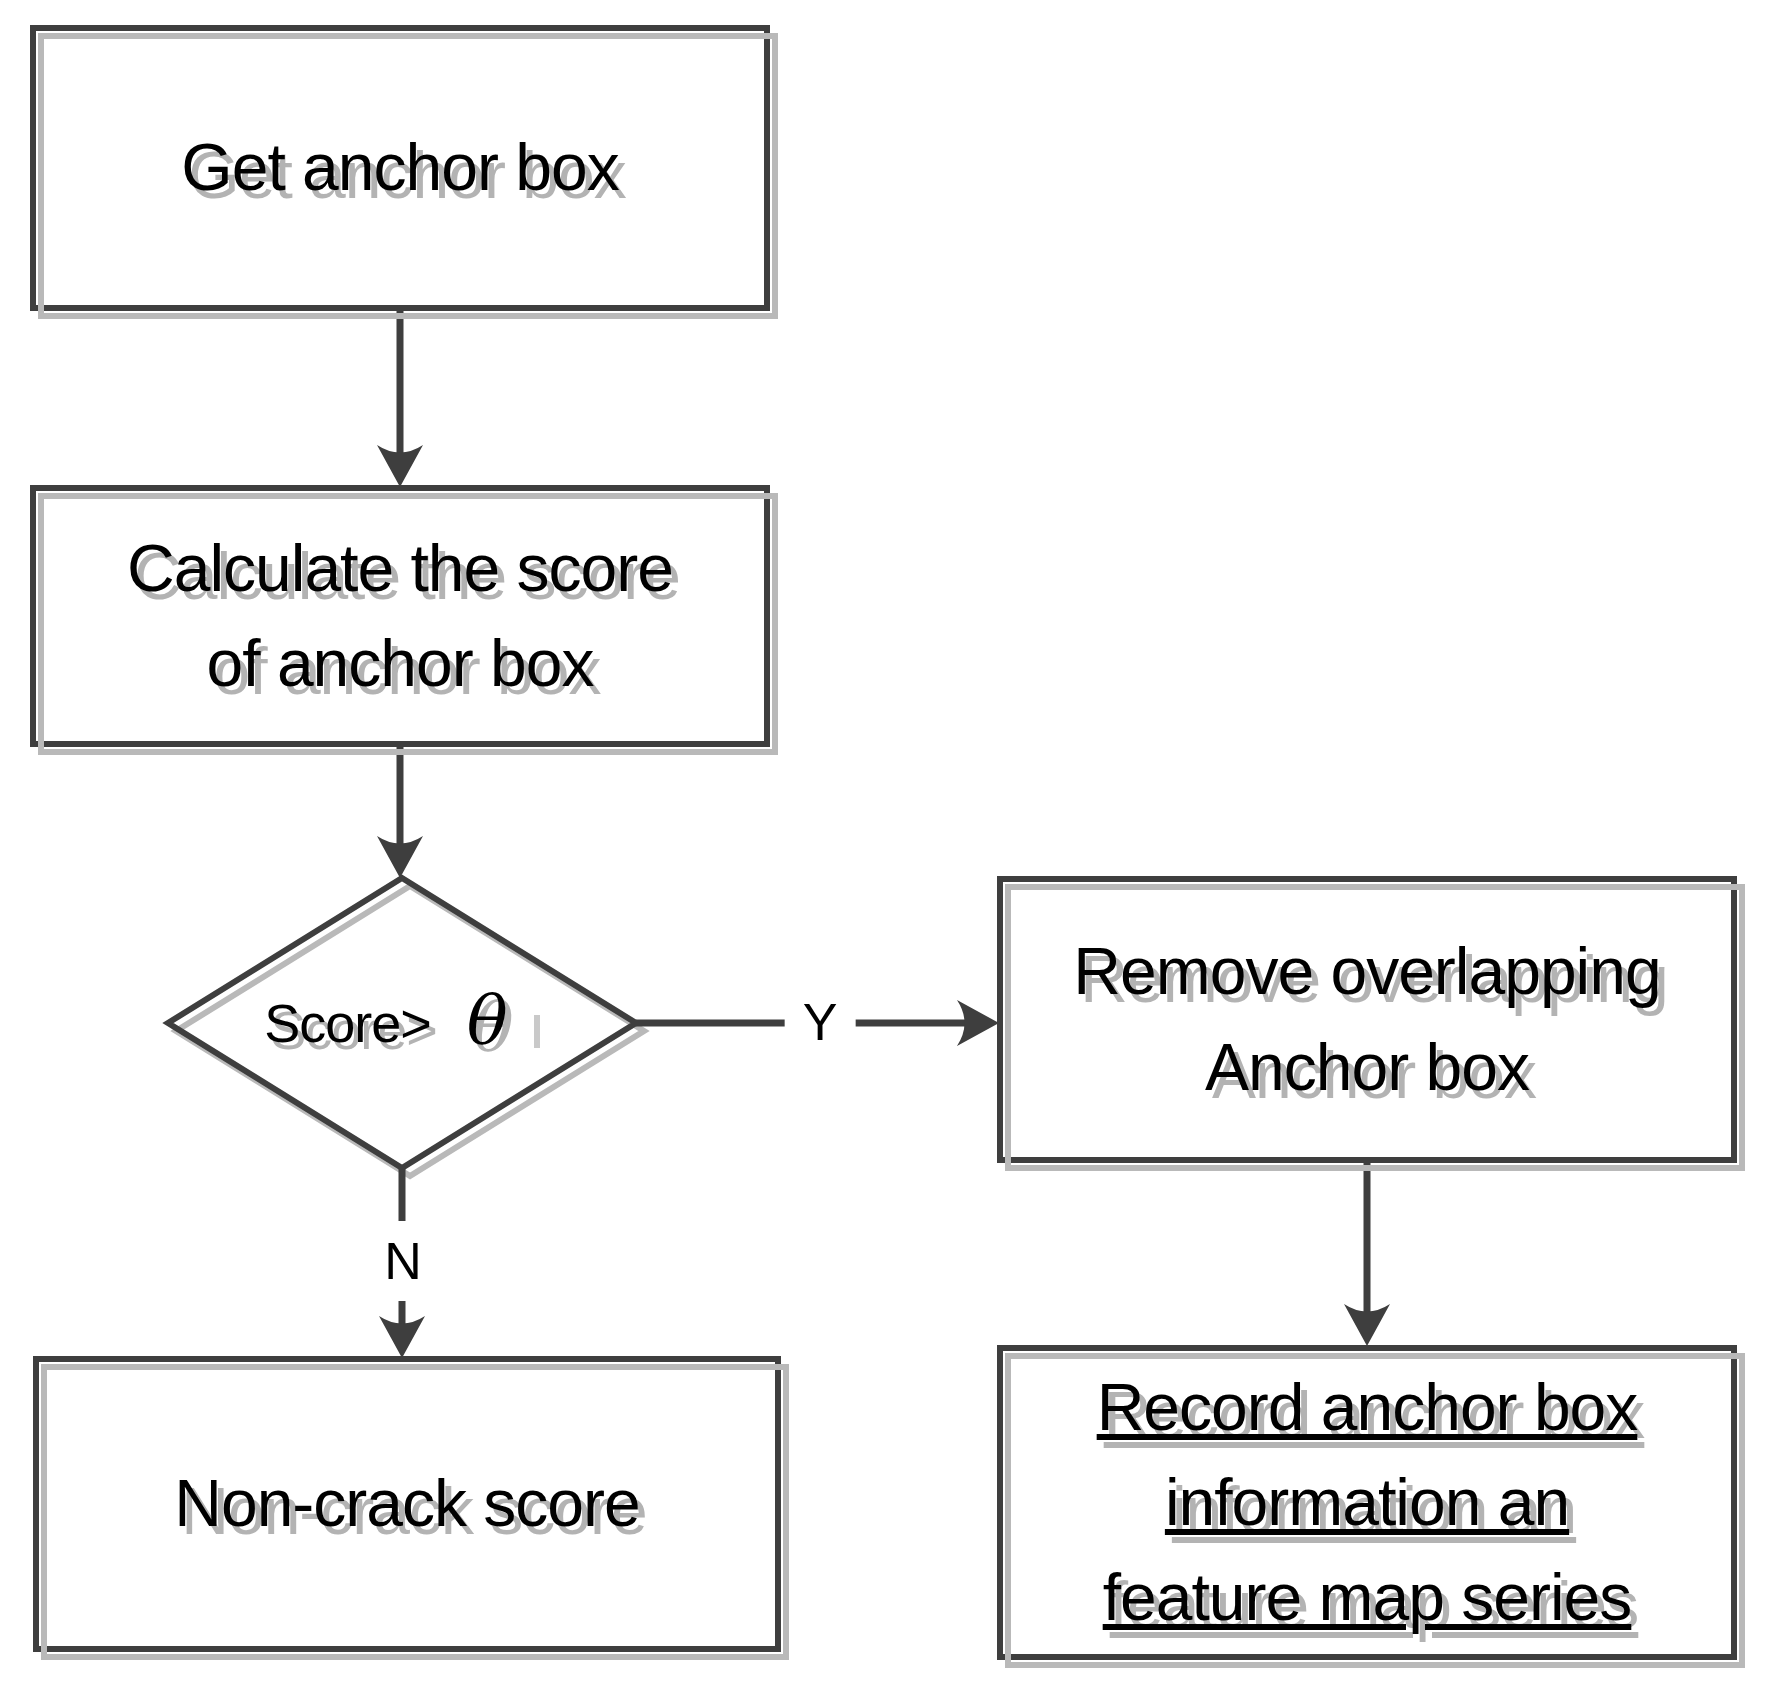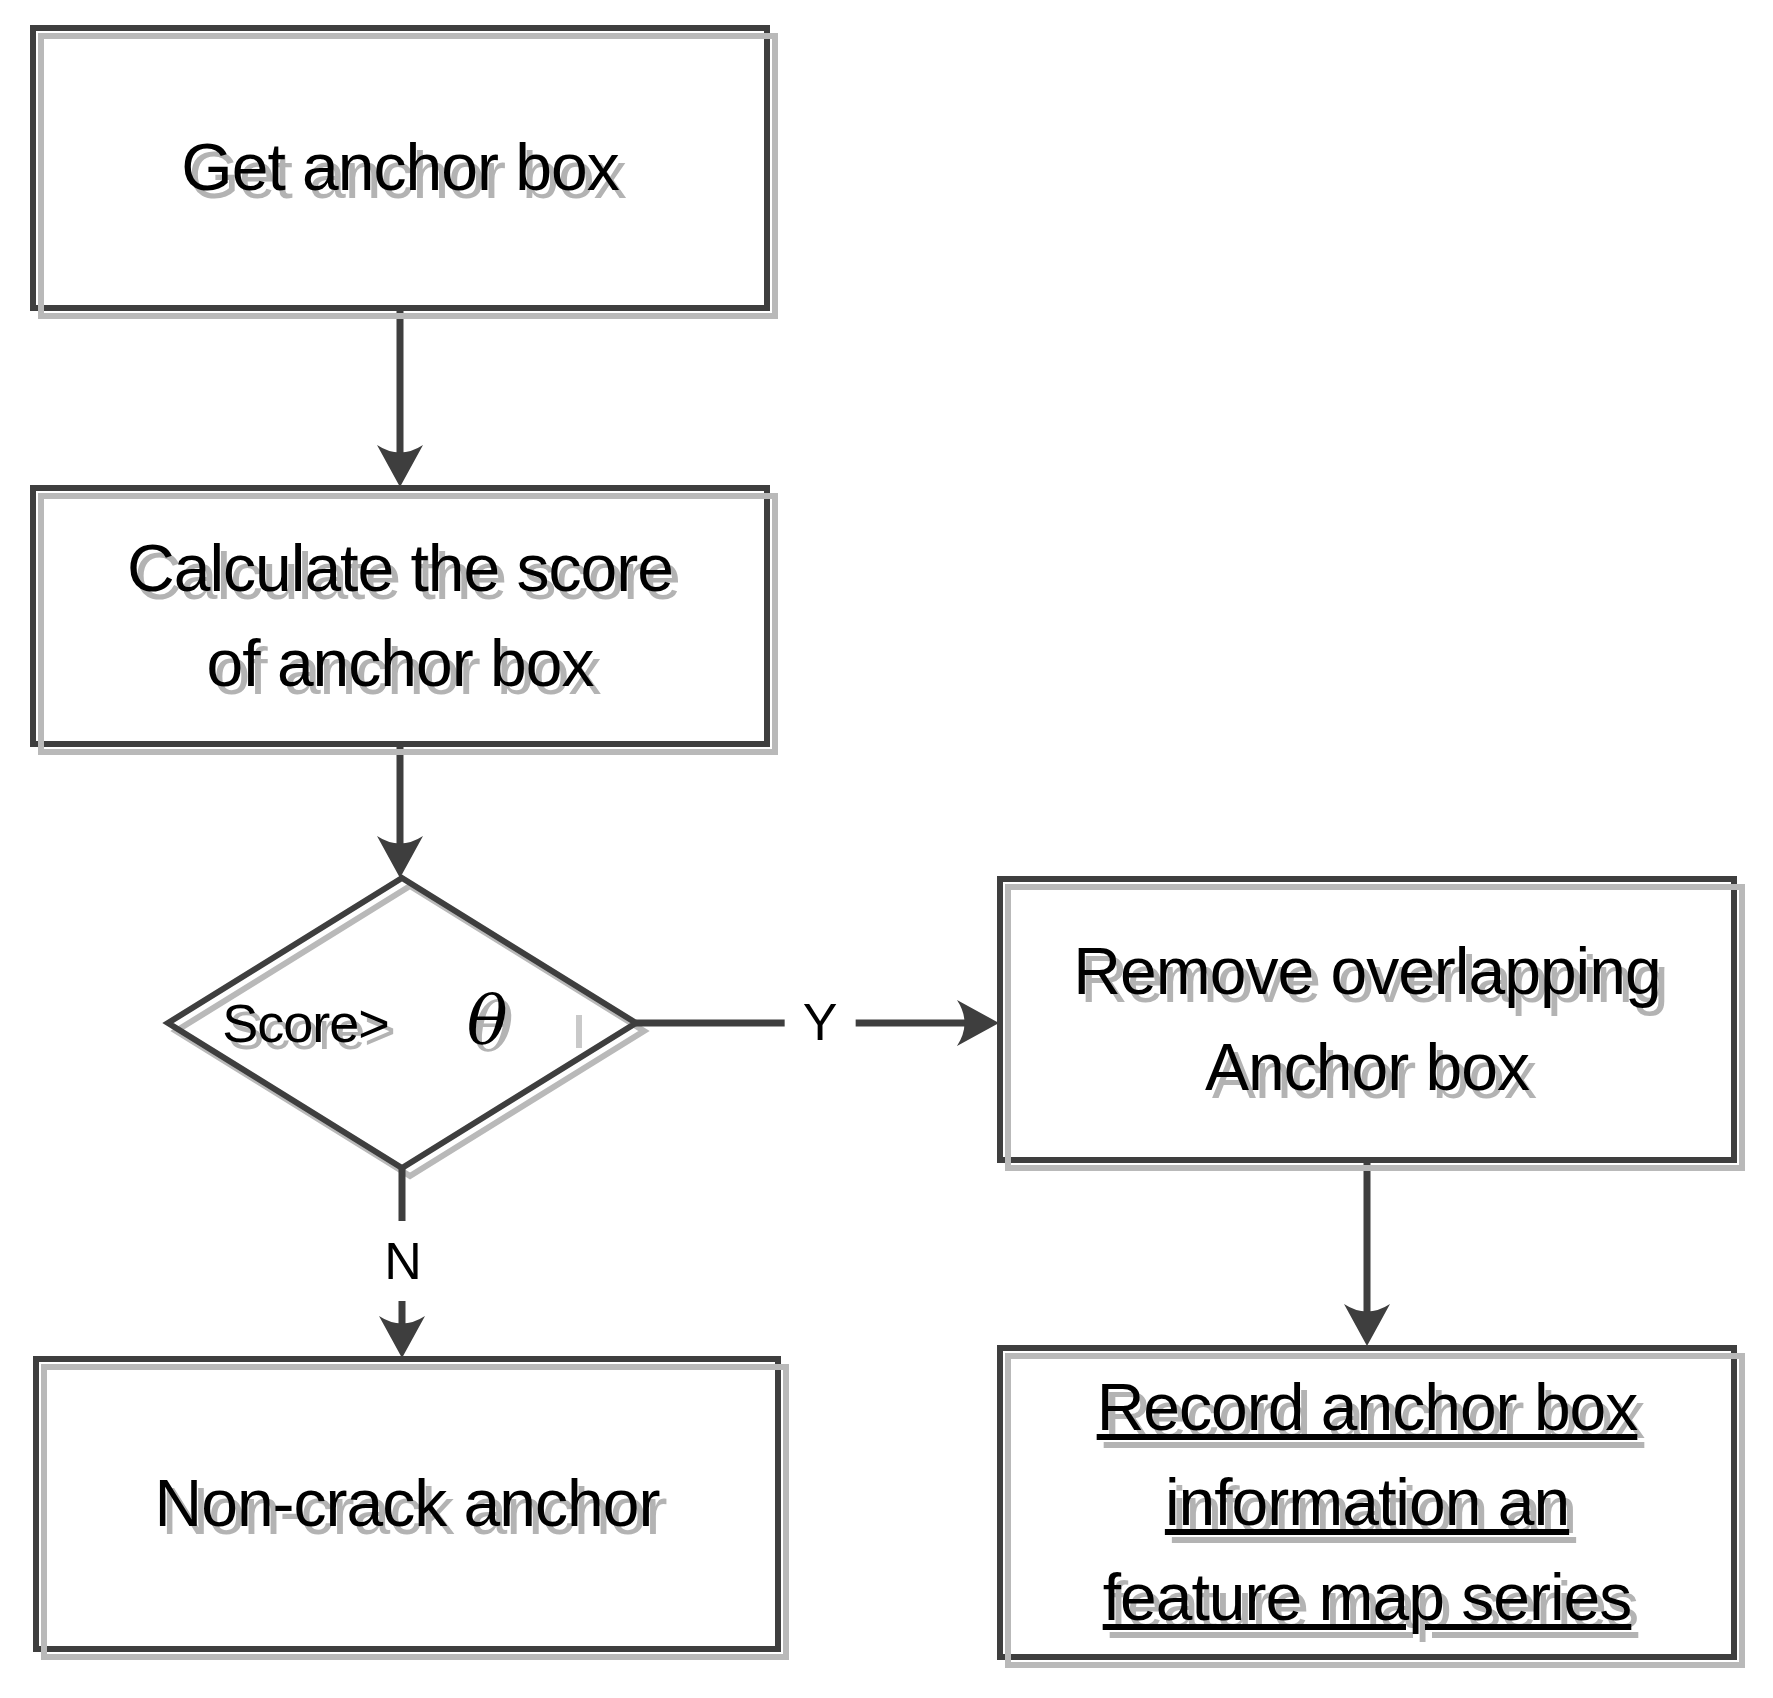--- a/index.html
+++ b/index.html
@@ -78,21 +78,20 @@
   .decision-label {
     position: absolute;
     left: 168px;
     top: 878px;
     width: 468px;
     height: 290px;
     display: flex;
     align-items: center;
     justify-content: center;
     z-index: 2;
-    gap: 42px;
   }
   .decision-condition {
     font-size: 54px;
     letter-spacing: -1px;
     color: var(--text, #000000);
     text-shadow: 6px 7px 0 var(--text-shadow, #b3b3b3);
   }
   .decision-symbol {
     font-family: "DejaVu Serif", serif;
     font-style: italic;
@@ -165,21 +164,21 @@
     <span class="decision-symbol">θ</span>
     <span class="decision-artifact"></span>
   </div>
 
   <div class="node" style="left:997px; top:876px; width:740px; height:287px;">
     <div class="node-label">Remove overlapping
 Anchor box</div>
   </div>
 
   <div class="node" style="left:33px; top:1356px; width:748px; height:296px;">
-    <div class="node-label">Non-crack anchor</div>
+    <div class="node-label">Non-crack score</div>
   </div>
 
   <div class="node" style="left:997px; top:1345px; width:740px; height:315px;text-decoration:underline;">
     <div class="node-label">Record anchor box
 information an
 feature map series</div>
   </div>
 
   <div class="edge-label yes">Y</div>
   <div class="edge-label no">N</div>

